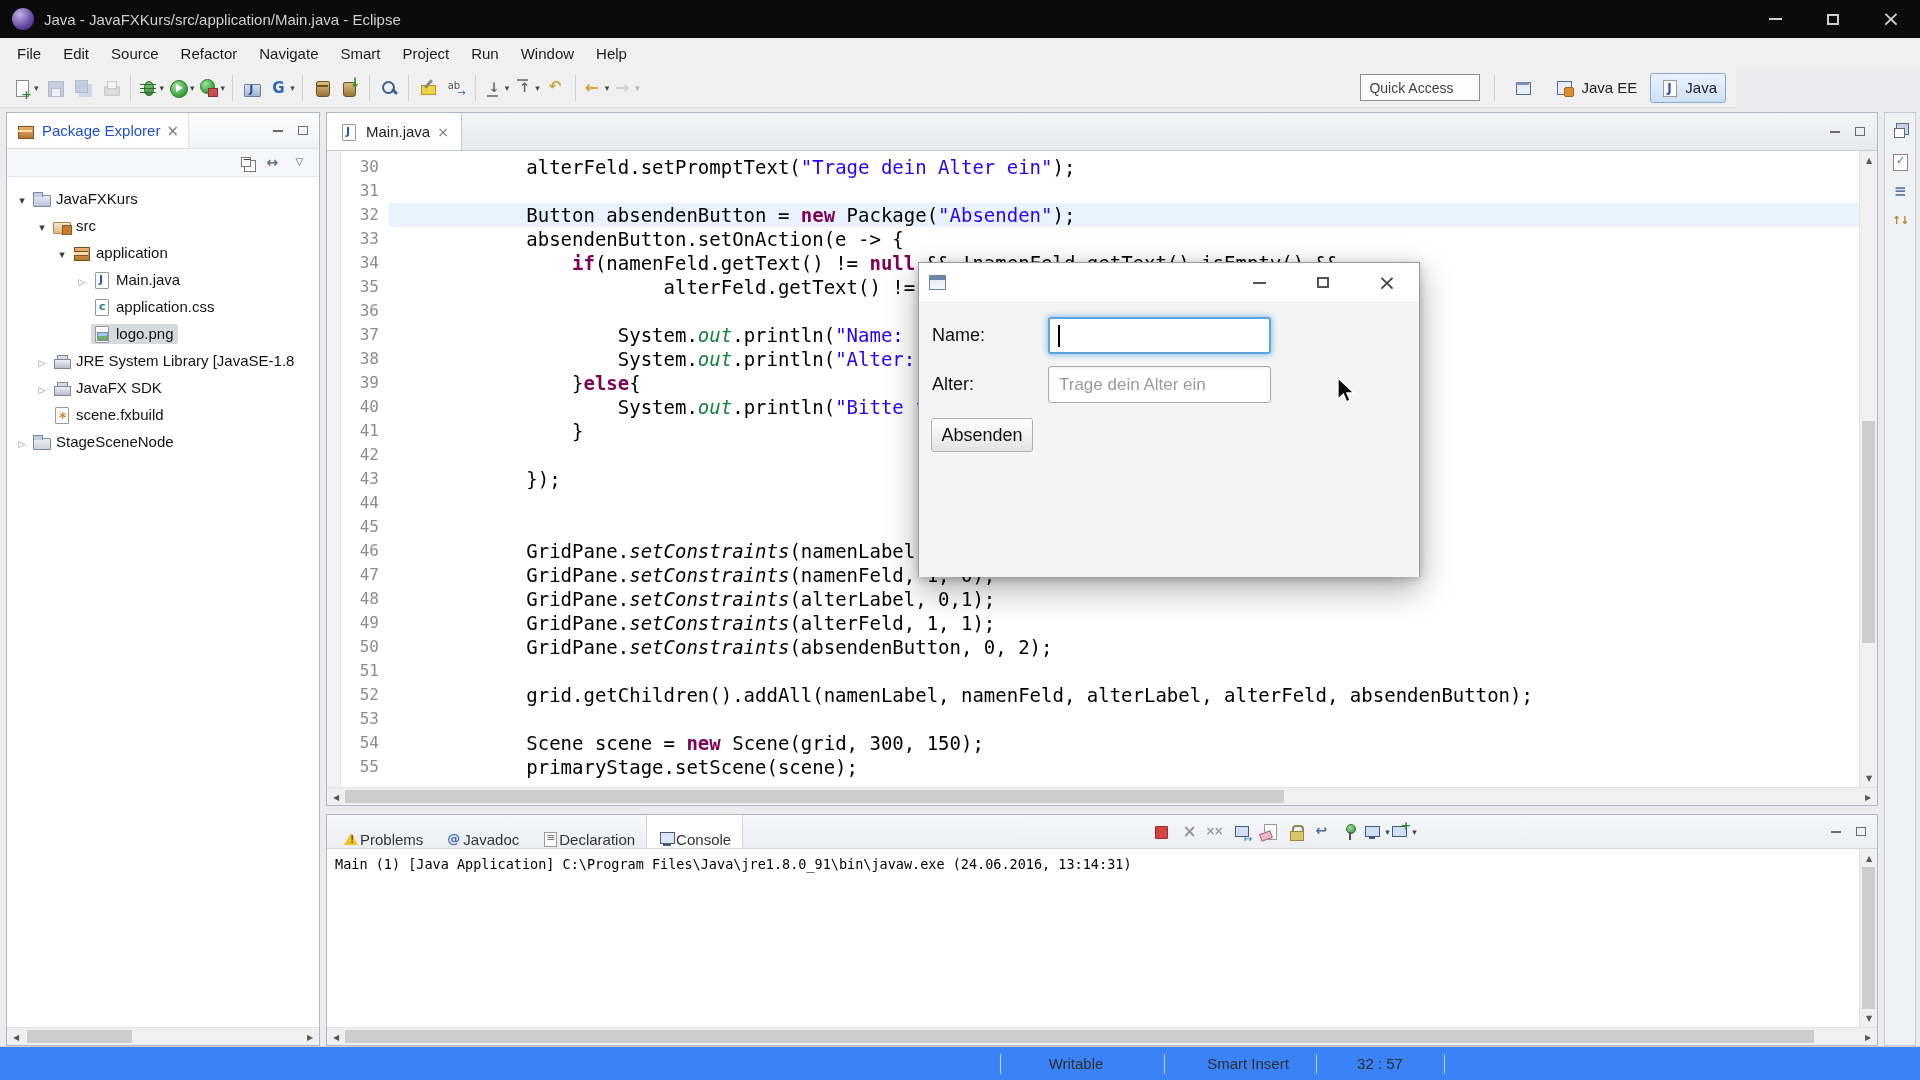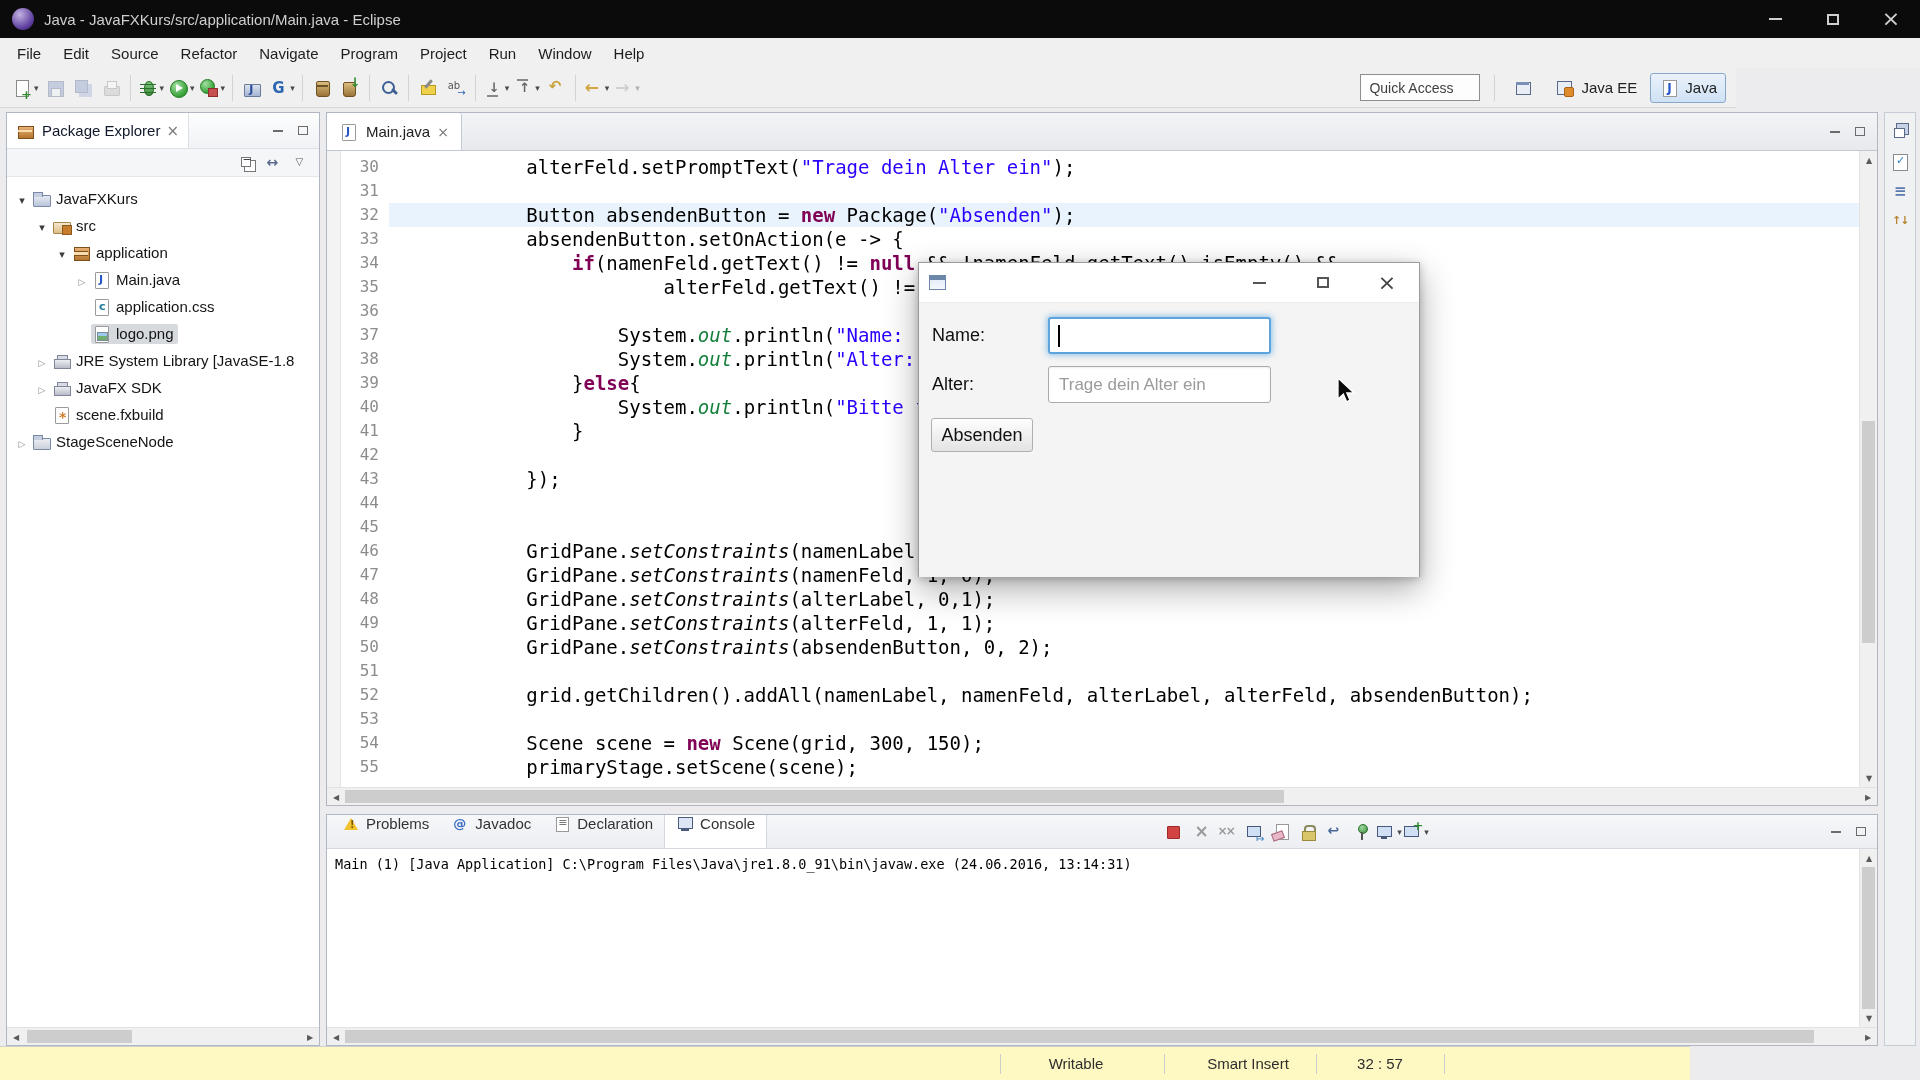--- a/index.html
+++ b/index.html
@@ -151,21 +151,21 @@
   .ci-console::before { content:""; position:absolute; left:2px; top:2px; width:13px; height:10px; background:#dce6f4; border:1px solid #4a5a7a; }
   .ci-console::after { content:""; position:absolute; left:5px; top:14px; width:8px; height:2px; background:#4a5a7a; }
 
   
   .left-panel { position:absolute; left:6px; top:112px; width:314px; height:934px;
                 background:#fff; border:1px solid #b0b7c3; display:flex; flex-direction:column; }
   .view-header { height:36px; background:linear-gradient(#fdfdfd,#f0f2f5); border-bottom:1px solid #dde1e7;
                  display:flex; align-items:stretch; flex:none; }
   .view-tab { display:flex; align-items:center; gap:6px; padding:0 9px; background:#fff;
               border-right:1px solid #dde1e7; }
-  .view-title { font-size:15px; color:#0f172a; white-space:nowrap; }
+  .view-title { font-size:15px; color:#1d4ed8; white-space:nowrap; }
   .view-close::before { content:"×"; font-size:15px; color:#7a7a7a; font-family:"DejaVu Sans",sans-serif; }
   .view-minmax { margin-left:auto; display:flex; align-items:center; gap:3px; padding-right:5px; }
   .mini-btn { width:22px; height:22px; display:flex; align-items:center; justify-content:center; }
   .view-toolbar { height:28px; display:flex; justify-content:flex-end; align-items:center; gap:5px;
                   padding:0 8px; background:#f5f6f8; border-bottom:1px solid #e4e7ec; flex:none; }
   .pe-btn { width:22px; height:22px; display:flex; align-items:center; justify-content:center; }
   .tree { flex:1; background:#fff; padding-top:8px; overflow:hidden; }
   .tree-row { height:27px; display:flex; align-items:center; white-space:nowrap; }
   .tree-arrow { width:18px; text-align:center; flex:none; font-family:"DejaVu Sans",sans-serif; }
   .tree-arrow.expanded::before { content:"▾"; font-size:11px; color:#3c3c3c; }
@@ -218,30 +218,30 @@
                  background:#f0f1f3; border:1px solid #c6ccd6; }
   .right-strip-icons { display:flex; flex-direction:column; align-items:center; padding-top:4px; }
   .rs-btn { width:26px; height:26px; display:flex; align-items:center; justify-content:center; margin:2px 0; }
 
   
   .console-panel { position:absolute; left:326px; top:814px; width:1552px; height:232px;
                    background:#fff; border:1px solid #b0b7c3; display:flex; flex-direction:column; }
   .console-header { height:34px; background:linear-gradient(#f6f7f9,#eceef2); border-bottom:1px solid #d4d9e0;
                     display:flex; align-items:stretch; flex:none; padding-left:4px; }
   .console-tabs { display:flex; align-items:stretch; }
-  .ctab { display:flex; align-items:flex-start; gap:6px; padding:0 11px; font-size:15px; color:#333; }
+  .ctab { display:flex; align-items:flex-end; padding:0 11px; font-size:15px; color:#333; }
   .ctab.active { background:#fff; border-left:1px solid #d4d9e0; border-right:1px solid #d4d9e0; }
   .console-toolbar { margin-left:auto; display:flex; align-items:center; gap:2px; padding-right:4px; }
   .cbtn { width:25px; height:25px; display:flex; align-items:center; justify-content:center; }
   .console-body { flex:1; position:relative; background:#fff; }
   .console-line { font-family:"DejaVu Sans Mono","Liberation Mono",monospace; font-size:13.5px;
                   color:#000; padding:7px 0 0 8px; white-space:pre; }
 
   
-  .statusbar { position:absolute; left:0; top:1046px; width:1690px; height:34px; background:#fef9c3;
+  .statusbar { position:absolute; left:0; top:1046px; width:1920px; height:34px; background:#3b82f6;
                border-top:1px solid #cfcfcf; }
   .sb-cell { position:absolute; top:0; height:34px; line-height:34px; text-align:center;
              font-size:15px; color:#2e2e2e; }
   .sb-sep { position:absolute; top:7px; width:1px; height:20px; background:#cccccc; }
 
   
   .fx-dialog { position:absolute; left:918px; top:262px; width:502px; height:315px; background:#f4f4f4;
                border:1px solid #9b9b9b; box-shadow:0 12px 32px rgba(0,0,0,.33), 0 2px 8px rgba(0,0,0,.22);
                z-index:40; }
   .fx-titlebar { height:40px; background:#fff; display:flex; align-items:center; padding-left:10px;
@@ -286,21 +286,21 @@
         </div>
     </div>
   </div>
 
   <div class="menubar" id="menubar">
       <span class="menu-item">File</span>
       <span class="menu-item">Edit</span>
       <span class="menu-item">Source</span>
       <span class="menu-item">Refactor</span>
       <span class="menu-item">Navigate</span>
-      <span class="menu-item">Program</span>
+      <span class="menu-item">Smart</span>
       <span class="menu-item">Project</span>
       <span class="menu-item">Run</span>
       <span class="menu-item">Window</span>
       <span class="menu-item">Help</span>
     </div>
 
   <div class="toolbar">
     <div class="tb-groups" id="tb-groups">
         <span class="tb-btn has-dd">
           <span class="ic ic-new-wizard"></span>

